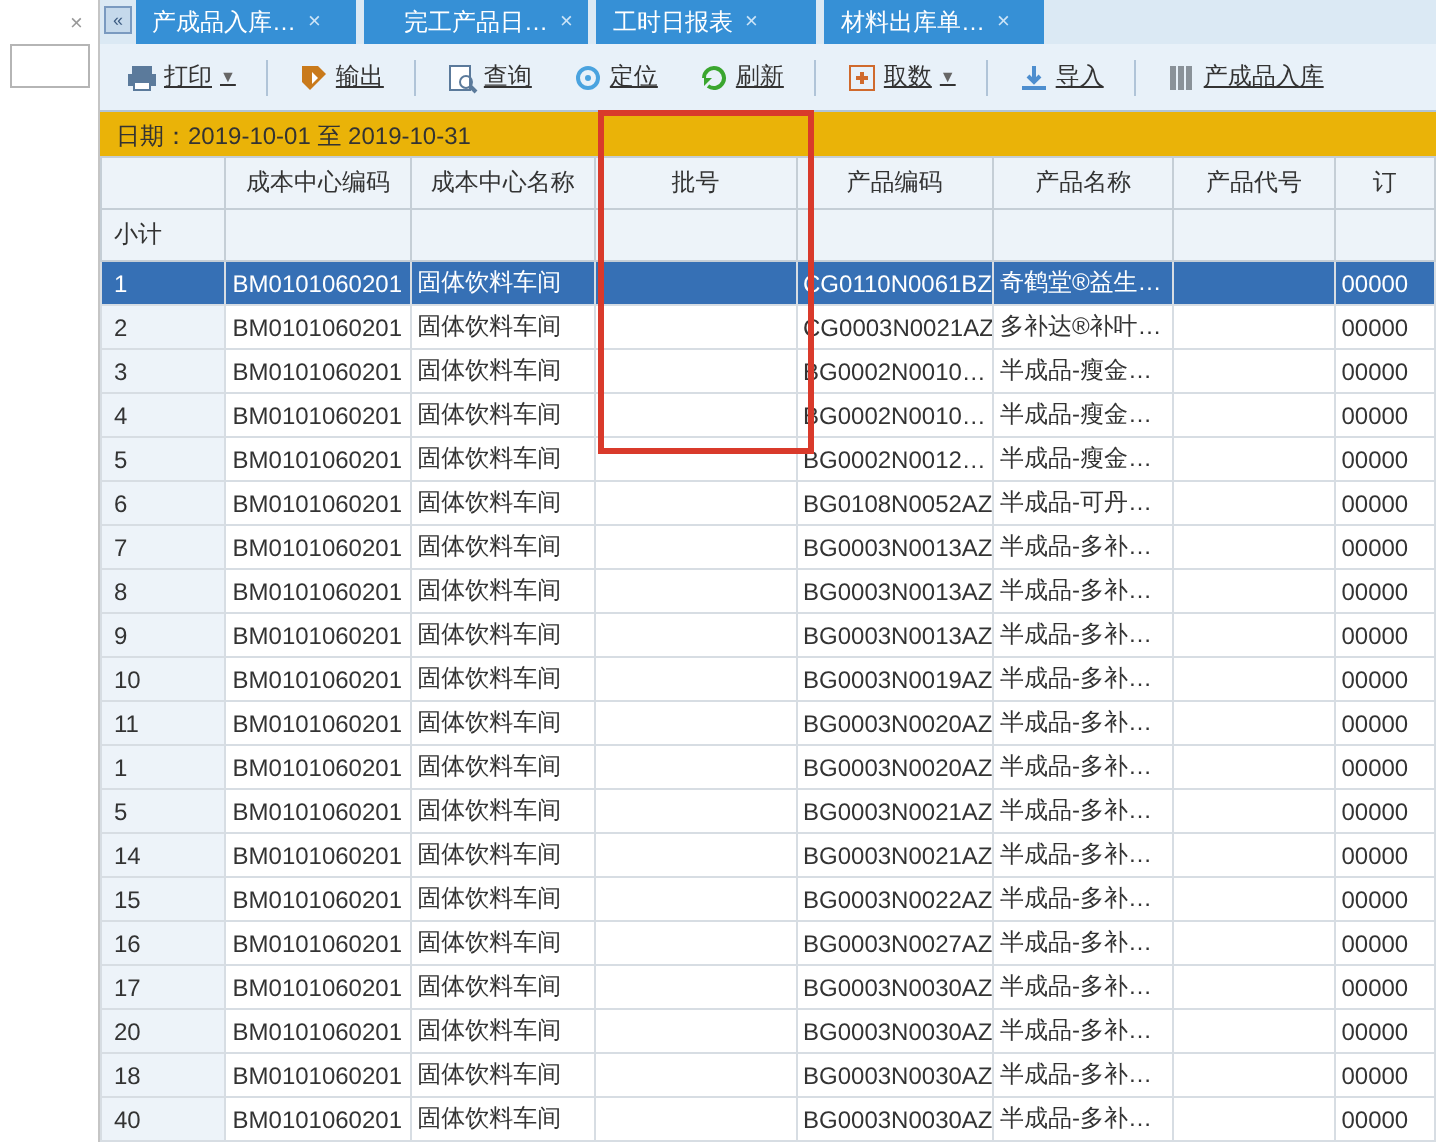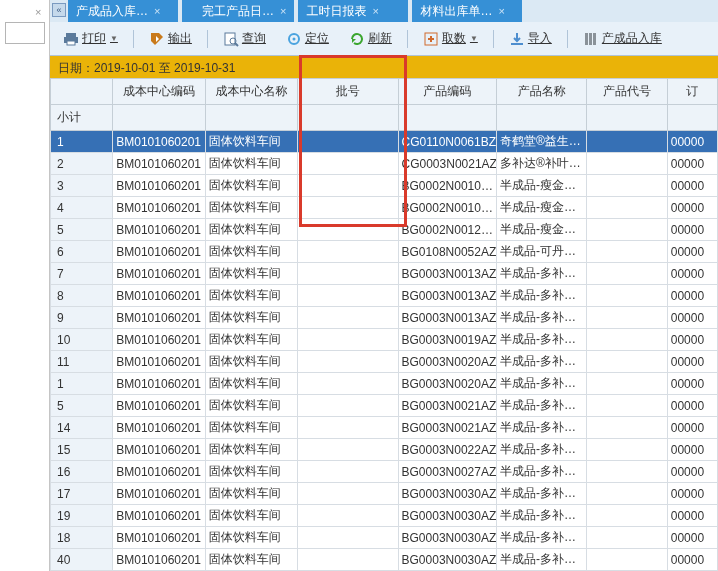--- a/index.html
+++ b/index.html
@@ -347,21 +347,21 @@
             <td class="rownum">17</td>
             <td>BM0101060201</td>
             <td>固体饮料车间</td>
             <td></td>
             <td>BG0003N0030AZ1</td>
             <td>半成品-多补…</td>
             <td></td>
             <td>00000</td>
           </tr>
           <tr>
-            <td class="rownum">19</td>
+            <td class="rownum">20</td>
             <td>BM0101060201</td>
             <td>固体饮料车间</td>
             <td></td>
             <td>BG0003N0030AZ1</td>
             <td>半成品-多补…</td>
             <td></td>
             <td>00000</td>
           </tr>
           <tr>
             <td class="rownum">18</td>

